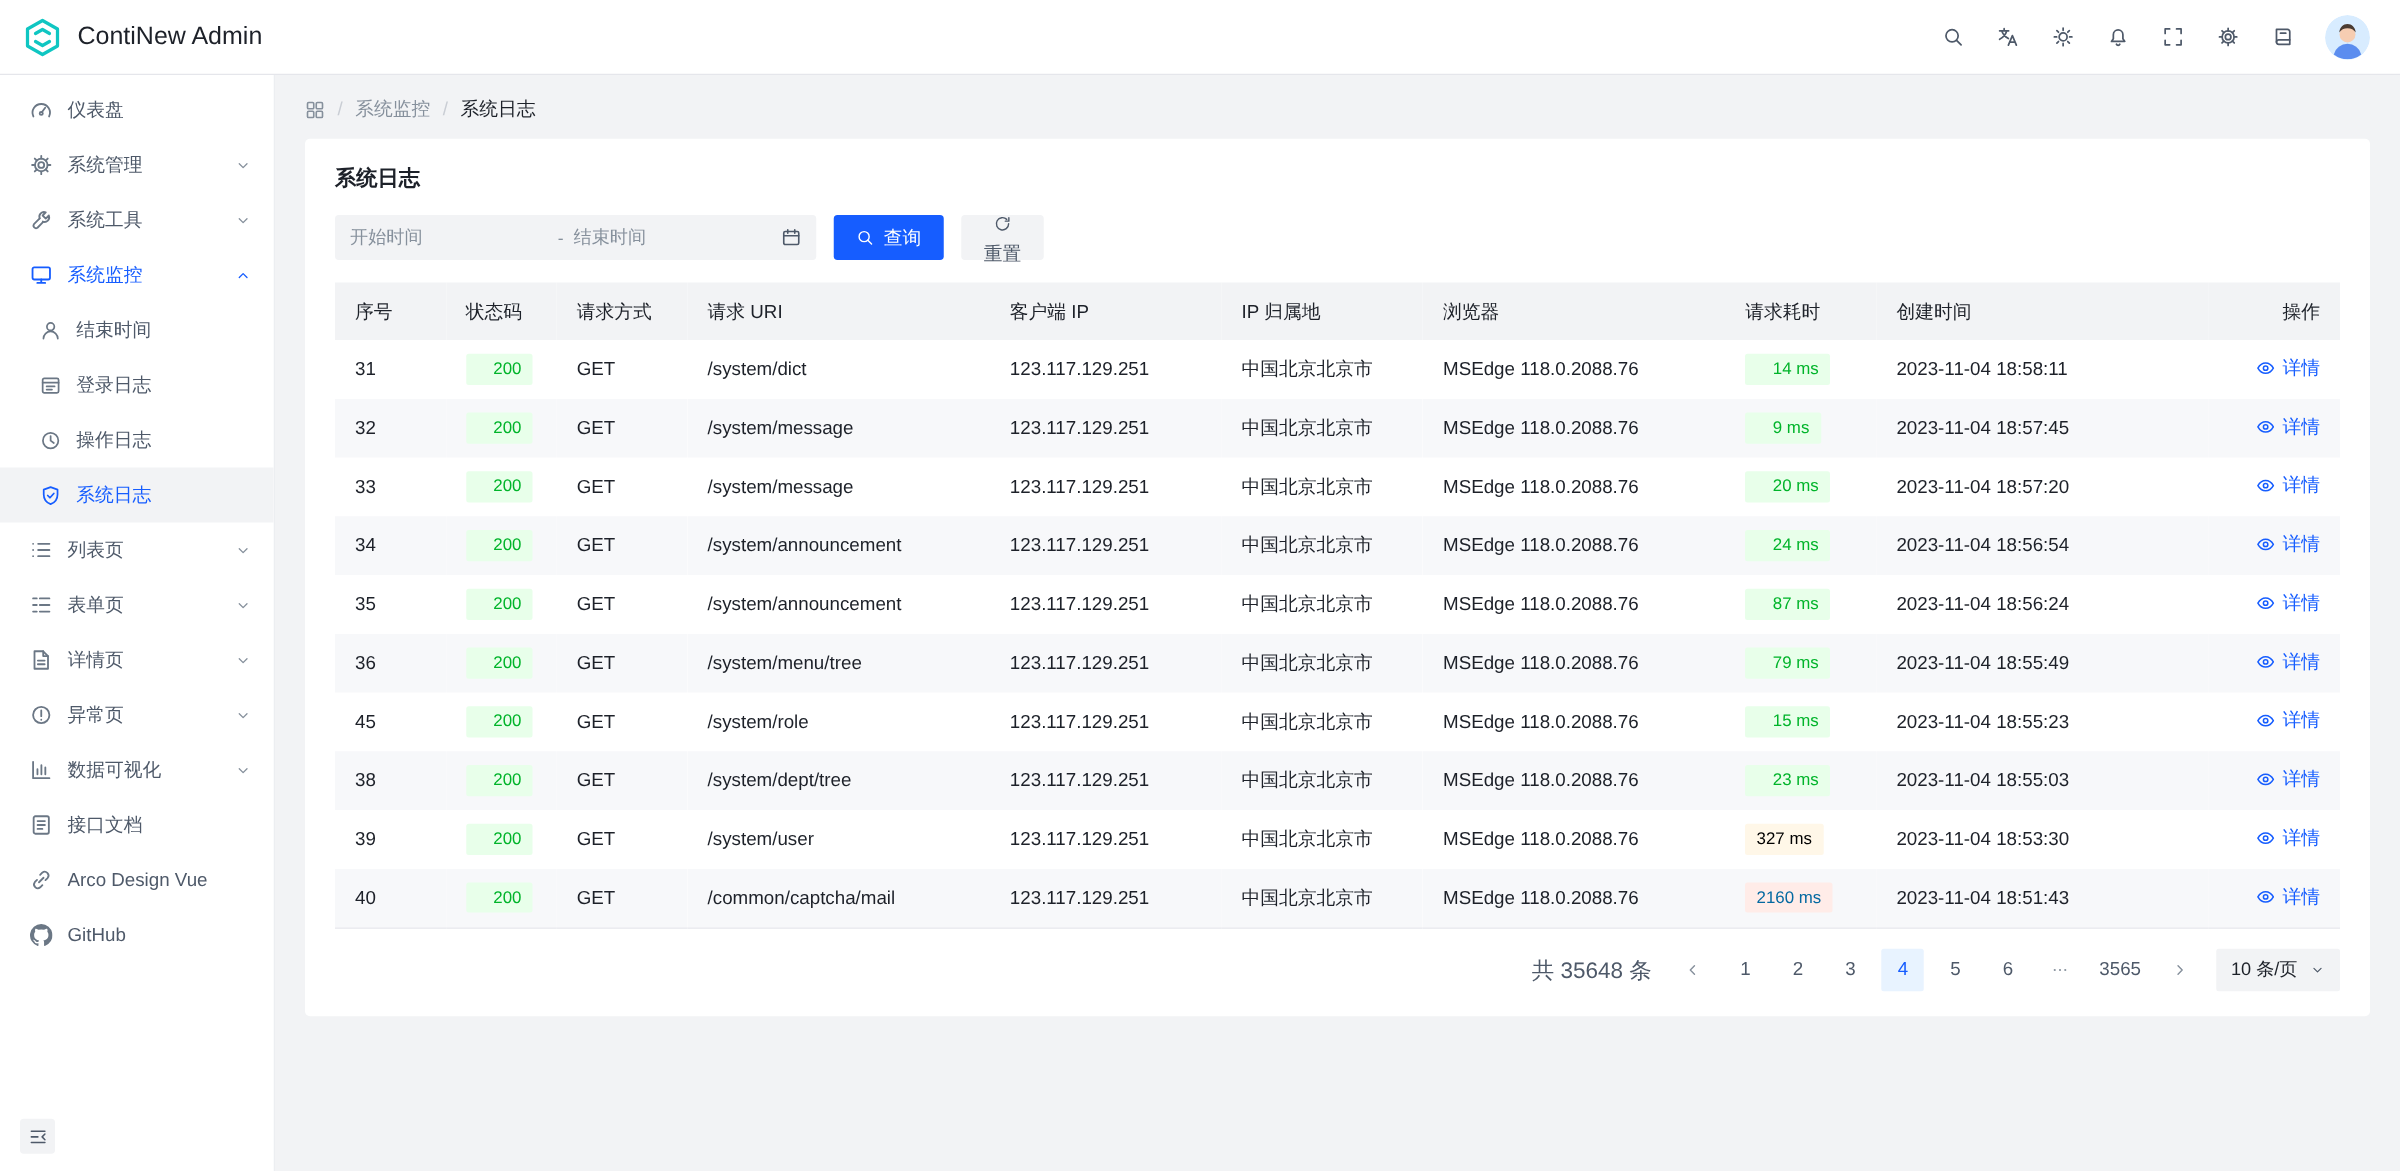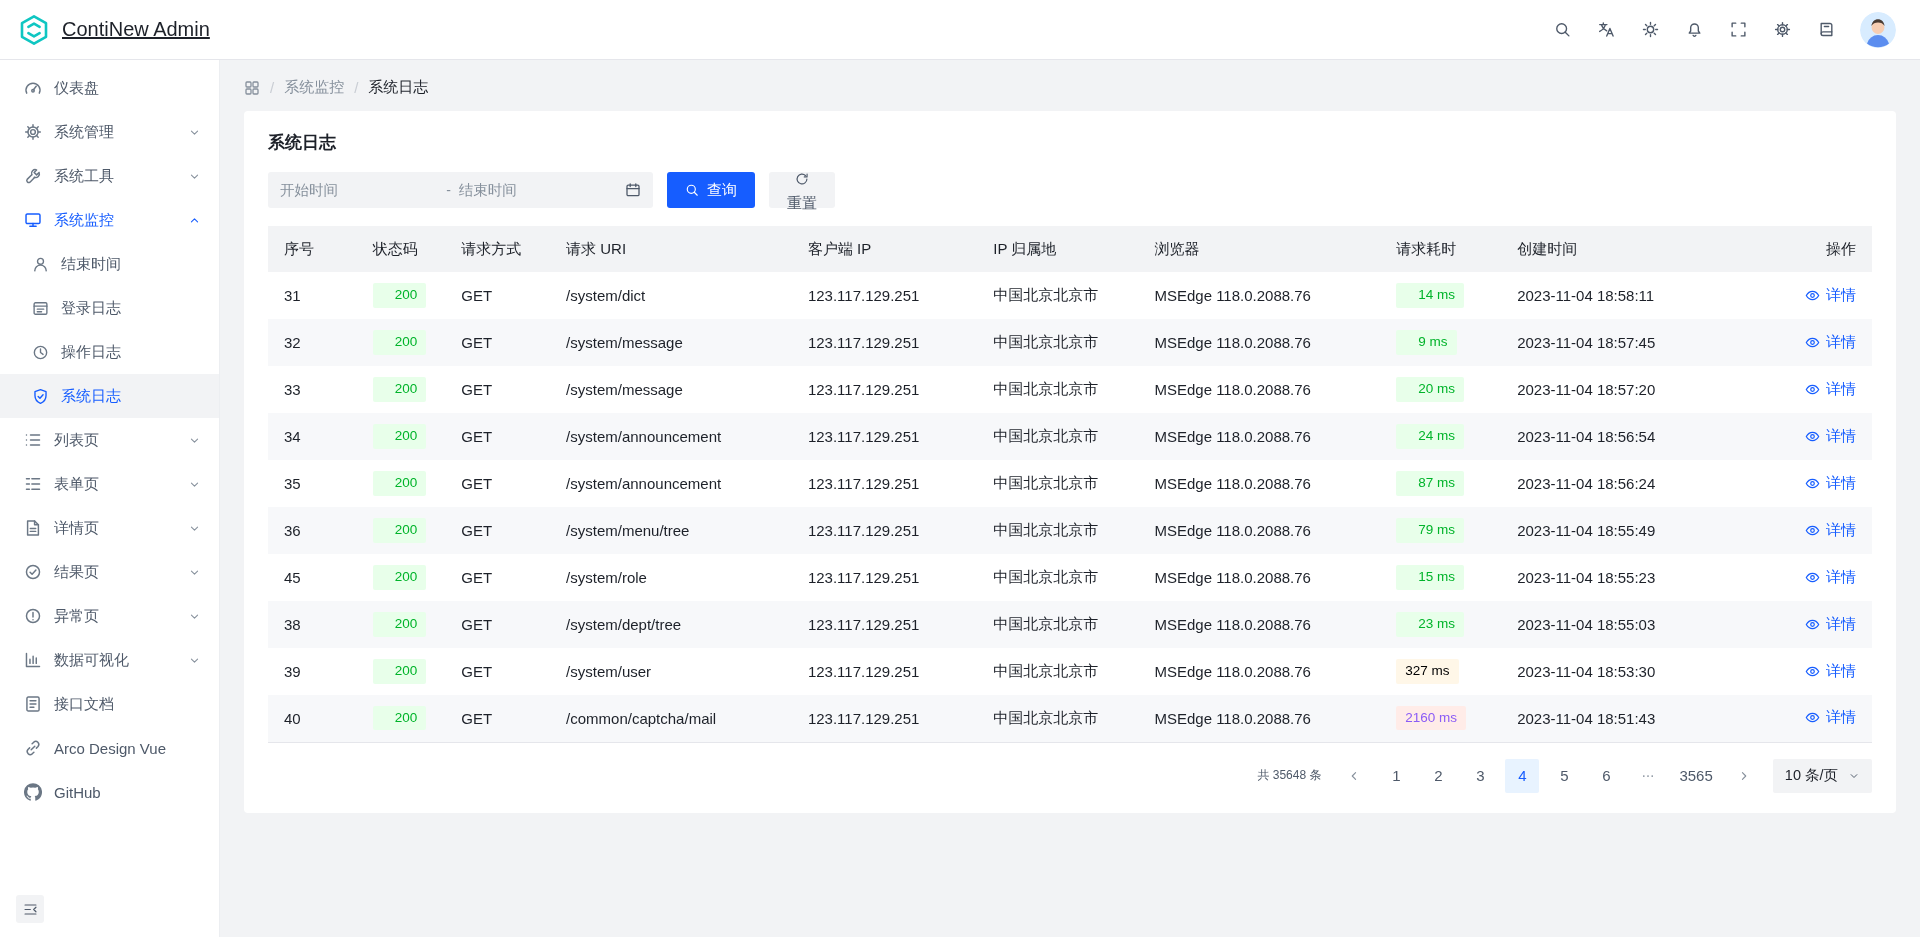--- a/index.html
+++ b/index.html
@@ -12,21 +12,21 @@
   .icon svg { width:100%; height:100%; display:block; }
 
   
   .topbar {
     height:60px; background:#fff; border-bottom:1px solid #e5e6eb;
     display:flex; align-items:center; justify-content:space-between;
     padding:0 24px 0 18px; position:relative; z-index:2;
   }
   .logo-area { display:flex; align-items:center; gap:12px; }
   .logo-ic { font-size:32px; }
-  .app-title { font-size:20px; font-weight:500; color:#1d2129;text-decoration:underline; }
+  .app-title { font-size:20px; font-weight:500; color:#1d2129; }
   .topbar-actions { display:flex; align-items:center; gap:8px; }
   .action-btn {
     width:36px; height:36px; border-radius:50%; border:none; background:transparent;
     display:flex; align-items:center; justify-content:center;
     font-size:17px; color:#4e5969; cursor:pointer;
   }
   .avatar { width:36px; height:36px; border-radius:50%; overflow:hidden; margin-left:8px; cursor:pointer; }
   .avatar svg { width:100%; height:100%; display:block; }
 
   
@@ -115,31 +115,31 @@
   .log-table th:nth-child(7){width:15%} .log-table th:nth-child(8){width:7.5%}
   .log-table th:nth-child(9){width:16.5%} .log-table th:nth-child(10){width:6.5%}
   .log-table th.op-col, .log-table td.op-cell { text-align:right; }
 
   .badge {
     display:inline-block; padding:3px 9px; border-radius:2px;
     font-size:13.5px; line-height:1.35;
   }
   .badge-success { background:#e8ffea; color:#00b42a;padding-left:22px; }
   .badge-warning { background:#fff7e8; color:#000000; }
-  .badge-danger  { background:#ffece8; color:#8b5cf6; }
+  .badge-danger  { background:#ffece8; color:#0369a1; }
 
   .detail-link {
     color:#165dff; display:inline-flex; align-items:center; gap:6px;
     font-size:15px; cursor:pointer; text-decoration:none;
   }
   .detail-link .icon { font-size:15px; }
 
   
   .pagination-row { display:flex; align-items:center; justify-content:flex-end; gap:8px; margin-top:16px; }
-  .page-total { color:#4e5969; font-size:12px; margin-right:8px; }
+  .page-total { color:#4e5969; font-size:18px; margin-right:8px; }
   .pages { display:flex; align-items:center; gap:8px; }
   .page-btn {
     min-width:34px; height:34px; padding:0 6px; border-radius:2px;
     display:flex; align-items:center; justify-content:center;
     font-size:15px; color:#4e5969; cursor:pointer;
   }
   .page-btn.arrow { color:#86909c; font-size:14px; }
   .page-btn.active { background:#e8f3ff; color:#165dff; font-weight:500; cursor:default; }
   .page-btn.ellipsis { color:#86909c; cursor:default; font-size:14px; }
   .page-size-select {
@@ -362,34 +362,20 @@
           <span class="icon mi-chevron">
             <svg viewBox="0 0 16 16" fill="none" stroke="currentColor" stroke-width="1.3" stroke-linecap="round" stroke-linejoin="round">
               <path d="M4.2 6.2L8 10l3.8-3.8"></path>
             </svg>
           </span>
         </div>
         <div class="menu-item">
           <span class="icon mi-icon">
             <svg viewBox="0 0 16 16" fill="none" stroke="currentColor" stroke-width="1.3" stroke-linecap="round" stroke-linejoin="round">
               <circle cx="8" cy="8" r="5.8"></circle>
-              <path d="M5.4 8.2l1.8 1.8 3.4-3.8"></path>
-            </svg>
-          </span>
-          <span class="mi-label">结果页</span>
-          <span class="icon mi-chevron">
-            <svg viewBox="0 0 16 16" fill="none" stroke="currentColor" stroke-width="1.3" stroke-linecap="round" stroke-linejoin="round">
-              <path d="M4.2 6.2L8 10l3.8-3.8"></path>
-            </svg>
-          </span>
-        </div>
-        <div class="menu-item">
-          <span class="icon mi-icon">
-            <svg viewBox="0 0 16 16" fill="none" stroke="currentColor" stroke-width="1.3" stroke-linecap="round" stroke-linejoin="round">
-              <circle cx="8" cy="8" r="5.8"></circle>
               <path d="M8 4.8v4M8 11.4h.01"></path>
             </svg>
           </span>
           <span class="mi-label">异常页</span>
           <span class="icon mi-chevron">
             <svg viewBox="0 0 16 16" fill="none" stroke="currentColor" stroke-width="1.3" stroke-linecap="round" stroke-linejoin="round">
               <path d="M4.2 6.2L8 10l3.8-3.8"></path>
             </svg>
           </span>
         </div>

